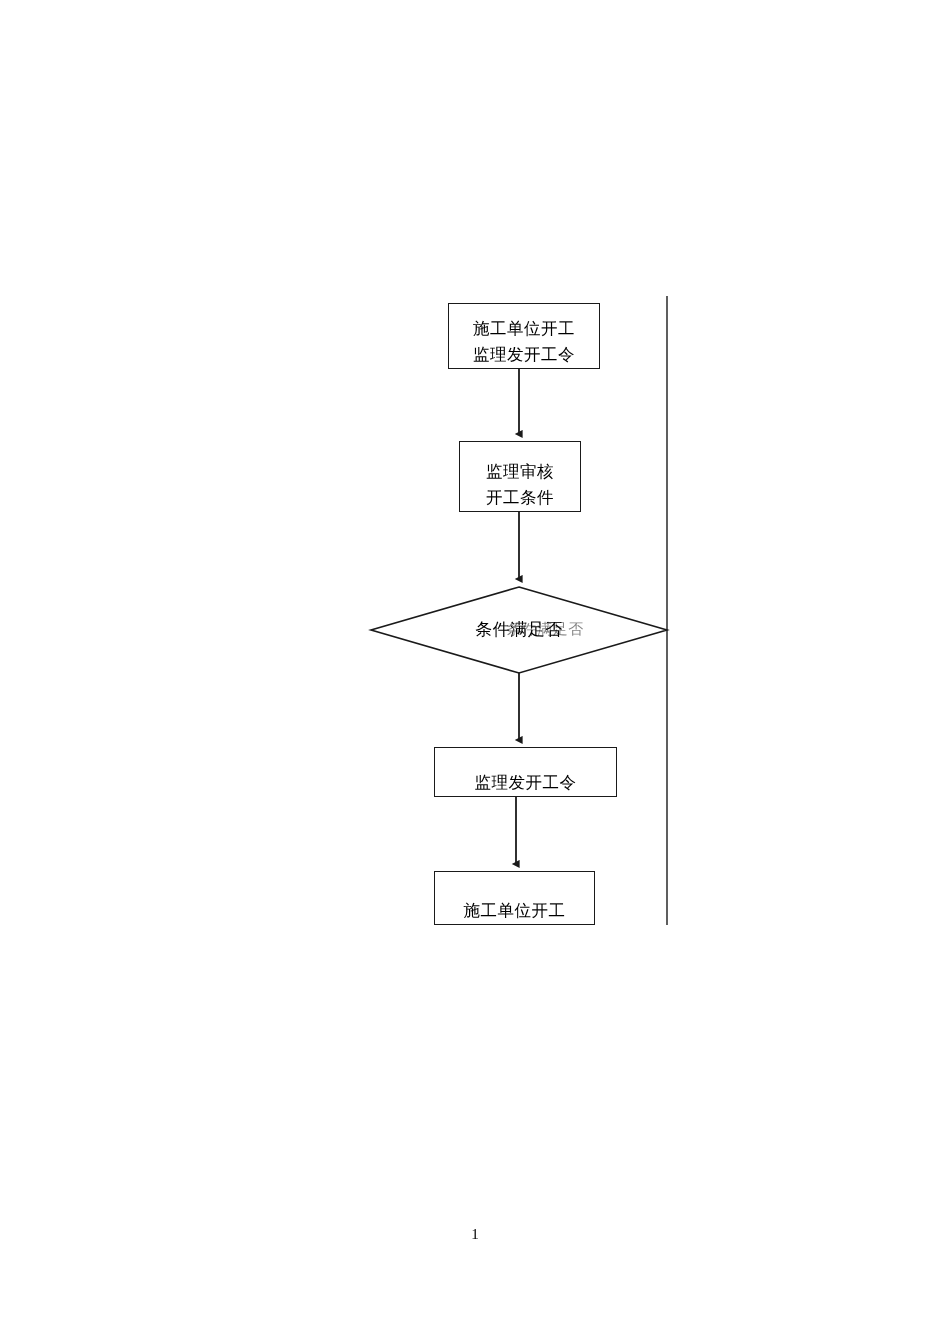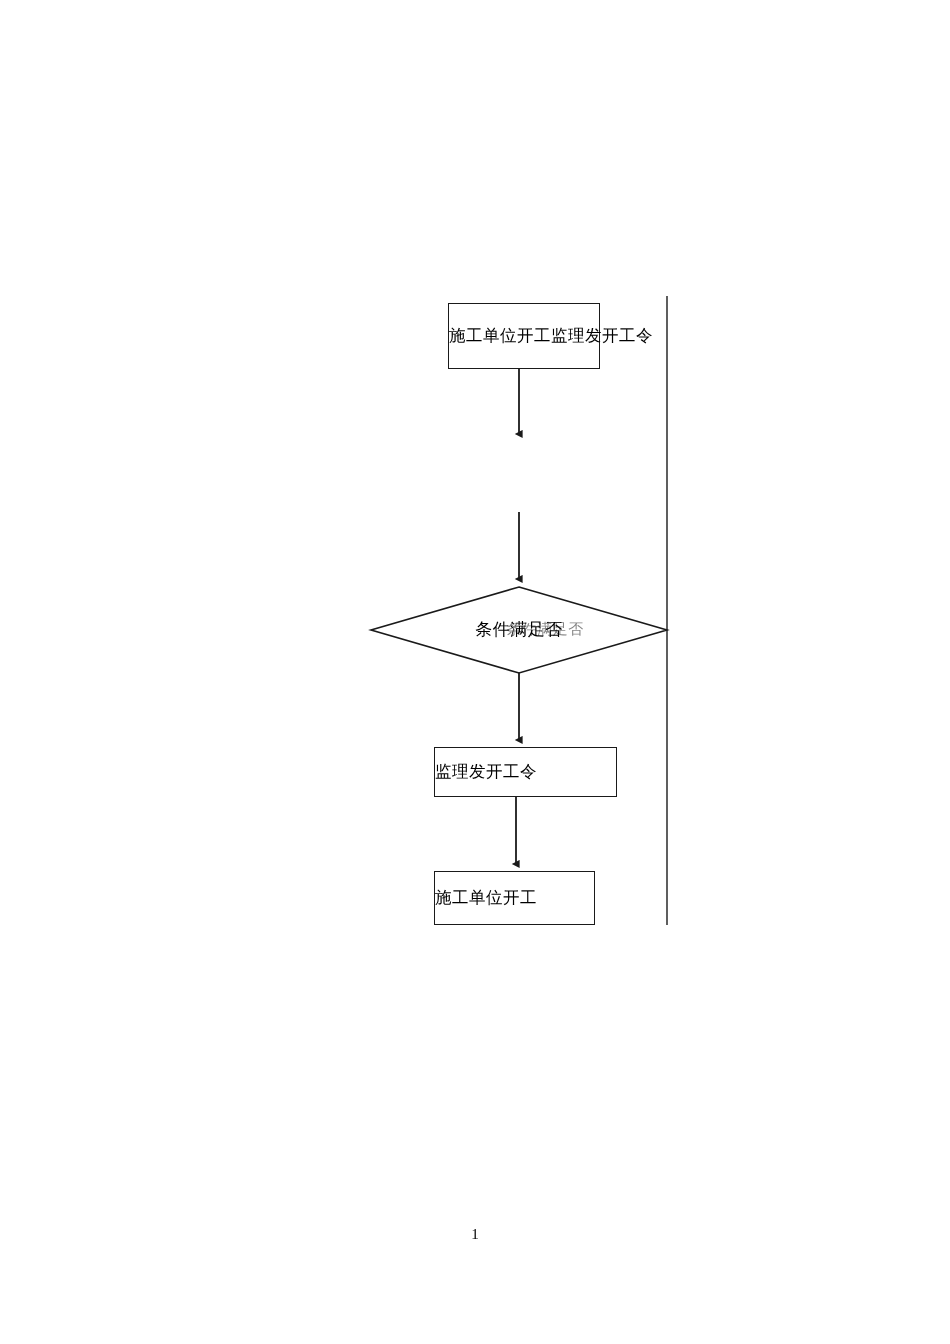--- a/index.html
+++ b/index.html
@@ -43,23 +43,23 @@
     height: 1344px;
   }
 
   
   .node-box {
     position: absolute;
     box-sizing: border-box;
     border: 1.3px solid #1a1a1a;
     background: #ffffff;
     display: flex;
-    flex-direction: row;
+    flex-direction: column;
     align-items: center;
-    justify-content: flex-start;
+    justify-content: flex-end;
     font-family: "Liberation Serif", "DejaVu Serif", serif;
     font-size: 16.5px;
     line-height: 26px;
     color: #000000;
     letter-spacing: 0.5px;
     text-align: center;
   }
   .node-box .line { display: block; white-space: nowrap; }
 
   #box-prep      { left: 448px; top: 303px; width: 152px; height: 66px; }
@@ -152,20 +152,24 @@
     <line x1="516" y1="797" x2="516" y2="864" stroke="#1a1a1a" stroke-width="1.8" marker-end="url(#arrowhead)"></line>
 
     <line x1="667" y1="296" x2="667" y2="925" stroke="#1a1a1a" stroke-width="1.4"></line>
   </svg>
 
   <div class="node-box" id="box-prep">
     <span class="line">施工单位开工</span>
     <span class="line">监理发开工令</span>
   </div>
 
+  <div class="node-box" id="box-review">
+    <span class="line">监理审核</span>
+    <span class="line">开工条件</span>
+  </div>
 
   <div id="decision-wrap">
     <svg viewBox="0 0 298 88" xmlns="http://www.w3.org/2000/svg">
       <polygon points="149,1 297,44 149,87 1,44" fill="#ffffff" stroke="#1a1a1a" stroke-width="1.6"></polygon>
     </svg>
     <div id="decision-label-ghost">条件满足否</div>
     <div id="decision-label">条件满足否</div>
   </div>
 
   <div class="node-box" id="box-order">

